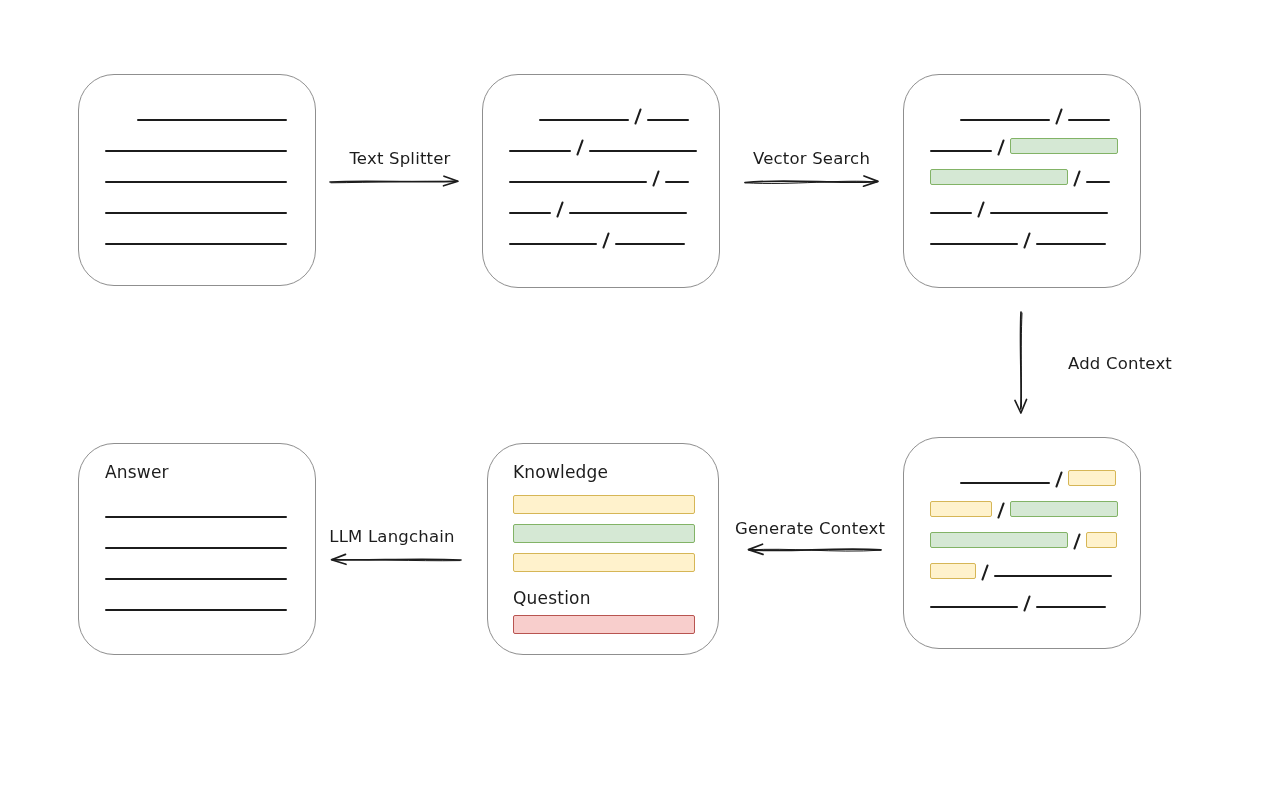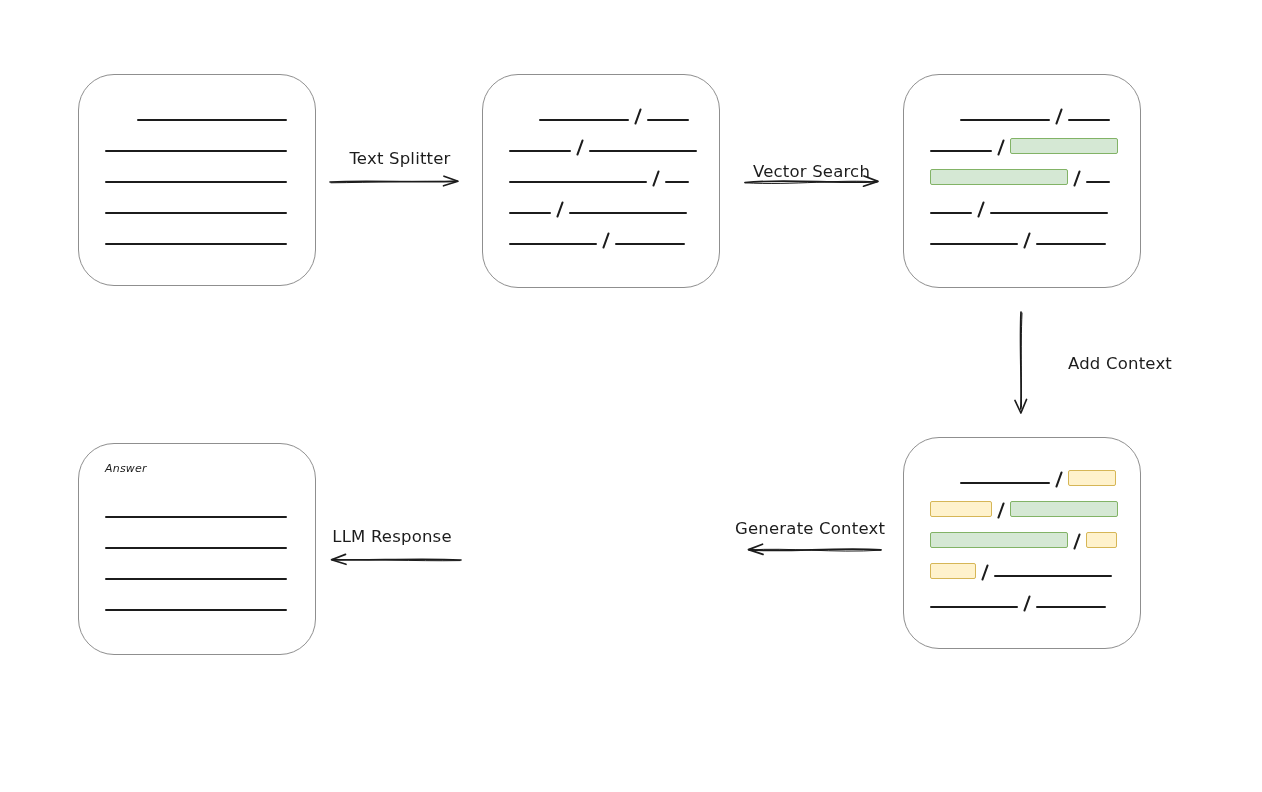--- a/index.html
+++ b/index.html
@@ -14,21 +14,21 @@
   }
   .rows { display:flex; flex-direction:column; gap:13px; padding:28px 24px 0 26px; }
   .chunk-row { display:flex; align-items:flex-end; height:18px; flex-shrink:0; }
   .seg { flex-shrink:0; }
   .seg-line { height:2px; background:var(--ink,#1c1c1c); border-radius:1px; }
   .seg-green  { height:16px; background:var(--green-fill);  border:1.5px solid var(--green-border);  border-radius:2px; margin-bottom:-2px; }
   .seg-yellow { height:16px; background:var(--yellow-fill); border:1.5px solid var(--yellow-border); border-radius:2px; margin-bottom:-2px; }
   .slash { width:2px; height:17px; background:var(--ink,#1c1c1c); border-radius:1px;
            transform:rotate(20deg); margin:0 8px -4px 8px; flex-shrink:0; }
 
-  .box-label { font-size:11px; letter-spacing:.2px; color:var(--ink,#1c1c1c);font-style:italic; }
+  .box-label { font-size:17px; letter-spacing:.2px; color:var(--ink,#1c1c1c); }
   .answer-rows { padding-top:14px; }
   .prompt-pad { padding:18px 24px 0 25px; }
   .bar { width:182px; height:19px; border-radius:2px; margin-top:10px; }
   .bar-yellow { background:var(--yellow-fill); border:1.5px solid var(--yellow-border); }
   .bar-green  { background:var(--green-fill);  border:1.5px solid var(--green-border); }
   .bar-red    { background:var(--red-fill);    border:1.5px solid var(--red-border); }
 
   .arrow-label { position:absolute; font-size:16.5px; letter-spacing:.2px; white-space:nowrap; }
   .arrow-svg { position:absolute; overflow:visible; }
   .arrow-svg path { stroke:var(--ink,#1c1c1c); fill:none; stroke-width:1.7; stroke-linecap:round; stroke-linejoin:round; }
@@ -144,20 +144,32 @@
           <div class="seg seg-line" style="width: 118px;"></div>
         </div>
         <div class="chunk-row">
           <div class="seg seg-line" style="width: 88px;"></div>
           <div class="slash"></div>
           <div class="seg seg-line" style="width: 70px;"></div>
         </div>
       </div>
   </div>
 
+  <div class="node prompt-pad" style="left:487px; top:443px; width:232px; height:212px;">
+    <div class="box-label" style="height:24px;">Knowledge</div>
+    <div style="margin-top:-1px;">
+        <div class="bar bar-yellow"></div>
+        <div class="bar bar-green"></div>
+        <div class="bar bar-yellow"></div>
+      </div>
+    <div class="box-label" style="margin-top:16px; height:24px;">Question</div>
+    <div style="margin-top:-7px;">
+        <div class="bar bar-red"></div>
+      </div>
+  </div>
 
   <div class="node" style="left:78px; top:443px; width:238px; height:212px;">
     <div class="box-label" style="padding:18px 0 0 26px; height:42px;">Answer</div>
     <div class="rows answer-rows" style="padding-top:14px;">
         <div class="chunk-row">
           <div class="seg seg-line" style="width: 182px;"></div>
         </div>
         <div class="chunk-row">
           <div class="seg seg-line" style="width: 182px;"></div>
         </div>
@@ -170,41 +182,41 @@
       </div>
   </div>
 
   <div class="arrow-label" style="left:338px; top:149px; width:124px; text-align:center;">Text Splitter</div>
   <svg class="arrow-svg" style="left:328px; top:173px;" width="140" height="16" viewBox="0 0 140 16">
     <path d="M2 9 C 40 7, 95 10, 129 8.2"></path>
     <path class="thin" d="M3 9.8 C 45 9.5, 90 7.2, 127 8.8"></path>
     <path d="M116 3.2 L130 8.3 L115.5 12.8"></path>
   </svg>
 
-  <div class="arrow-label" style="left:744px; top:162px; width:135px; text-align:center;">Vector Search</div>
+  <div class="arrow-label" style="left:744px; top:149px; width:135px; text-align:center;">Vector Search</div>
   <svg class="arrow-svg" style="left:743px; top:173px;" width="145" height="16" viewBox="0 0 145 16">
     <path d="M2 9.5 C 45 5.5, 100 11.5, 134 8.3"></path>
     <path class="thin" d="M2 9.8 C 50 12.5, 100 6, 134 9"></path>
     <path d="M121 3 L135 8.4 L120.5 13.2"></path>
   </svg>
 
   <div class="arrow-label" style="left:1068px; top:354px;">Add Context</div>
   <svg class="arrow-svg" style="left:1010px; top:310px;" width="22" height="110" viewBox="0 0 22 110">
     <path d="M11 2 C 9.5 35, 12 70, 10.8 99"></path>
     <path class="thin" d="M12 3 C 10.5 40, 11.5 75, 11.5 97"></path>
     <path d="M5 90.5 L10.9 103 L16.5 89.5"></path>
   </svg>
 
   <div class="arrow-label" style="left:735px; top:519px; width:150px; text-align:center;">Generate Context</div>
   <svg class="arrow-svg" style="left:738px; top:541px;" width="145" height="16" viewBox="0 0 145 16">
     <path d="M143 8.8 C 100 5.8, 45 11.8, 11 8.6"></path>
     <path class="thin" d="M143 9.2 C 95 12.3, 50 6.2, 11 9"></path>
     <path d="M24.5 3.2 L10.5 8.6 L25 13.4"></path>
   </svg>
 
-  <div class="arrow-label" style="left:328px; top:527px; width:128px; text-align:center;">LLM Response</div>
+  <div class="arrow-label" style="left:328px; top:527px; width:128px; text-align:center;">LLM Langchain</div>
   <svg class="arrow-svg" style="left:323px; top:551px;" width="140" height="16" viewBox="0 0 140 16">
     <path d="M138 9 C 95 7.2, 40 9.8, 9 8.6"></path>
     <path class="thin" d="M137 9.6 C 90 10.4, 45 7.6, 10 9"></path>
     <path d="M22.5 3.4 L8.5 8.7 L23 13.3"></path>
   </svg>
 
 </div>
 
 </body></html>

